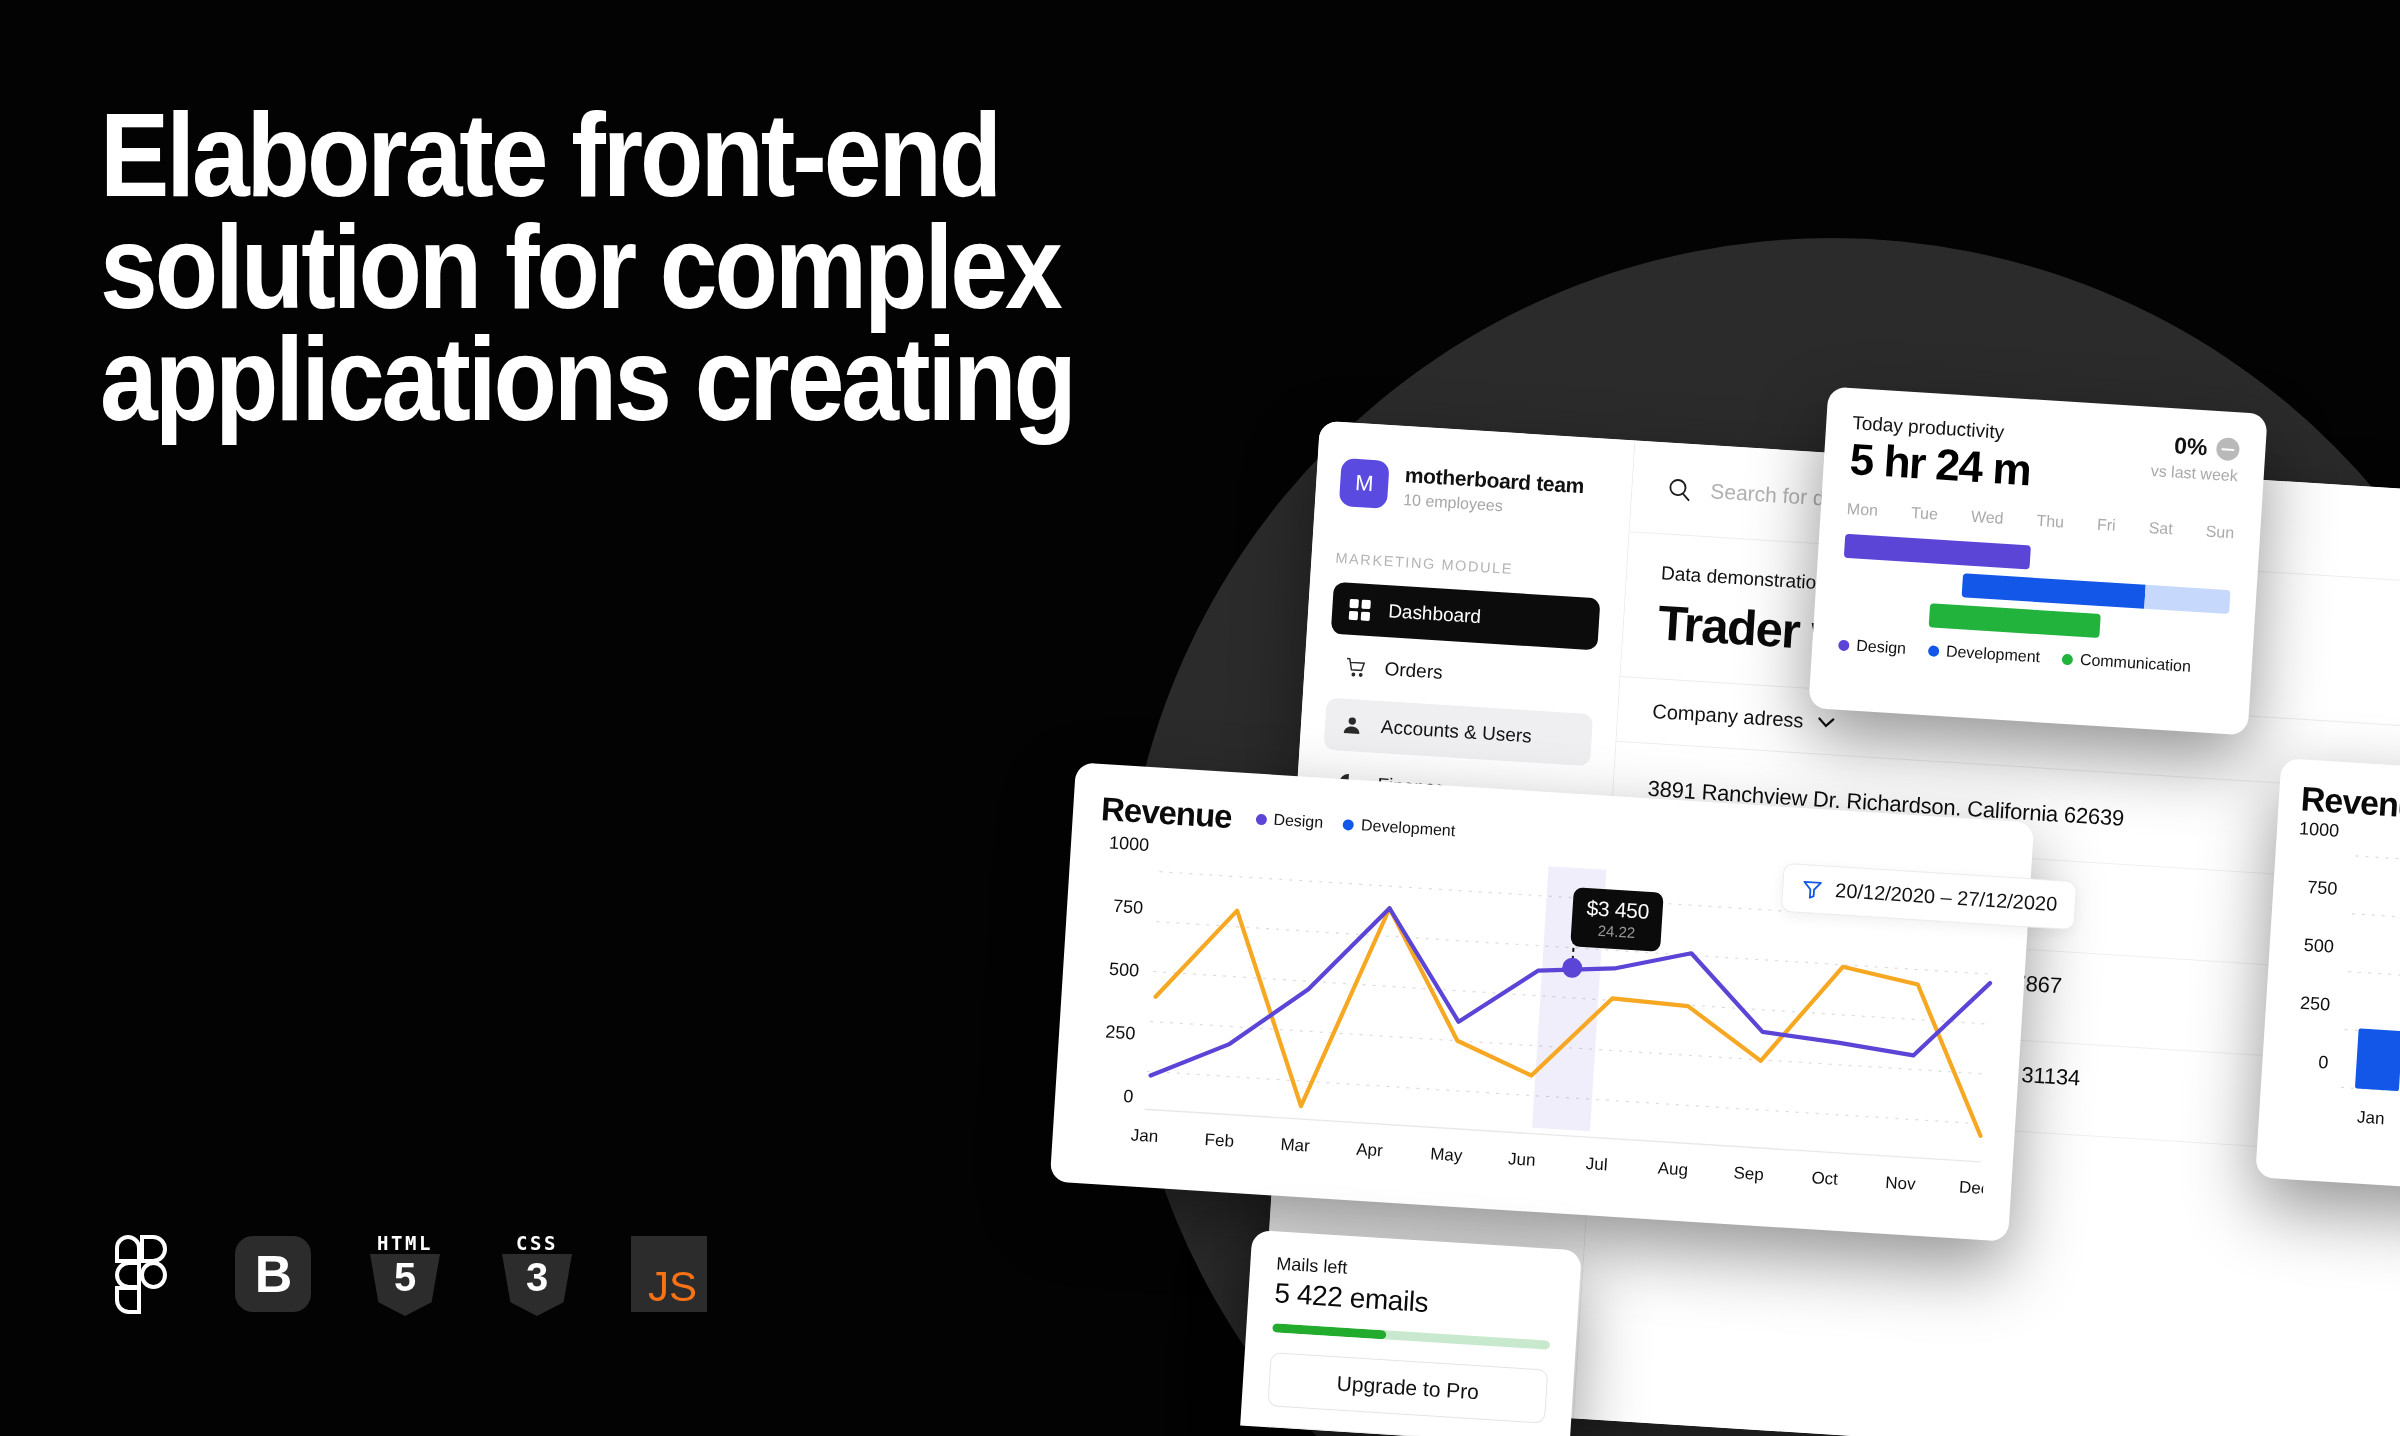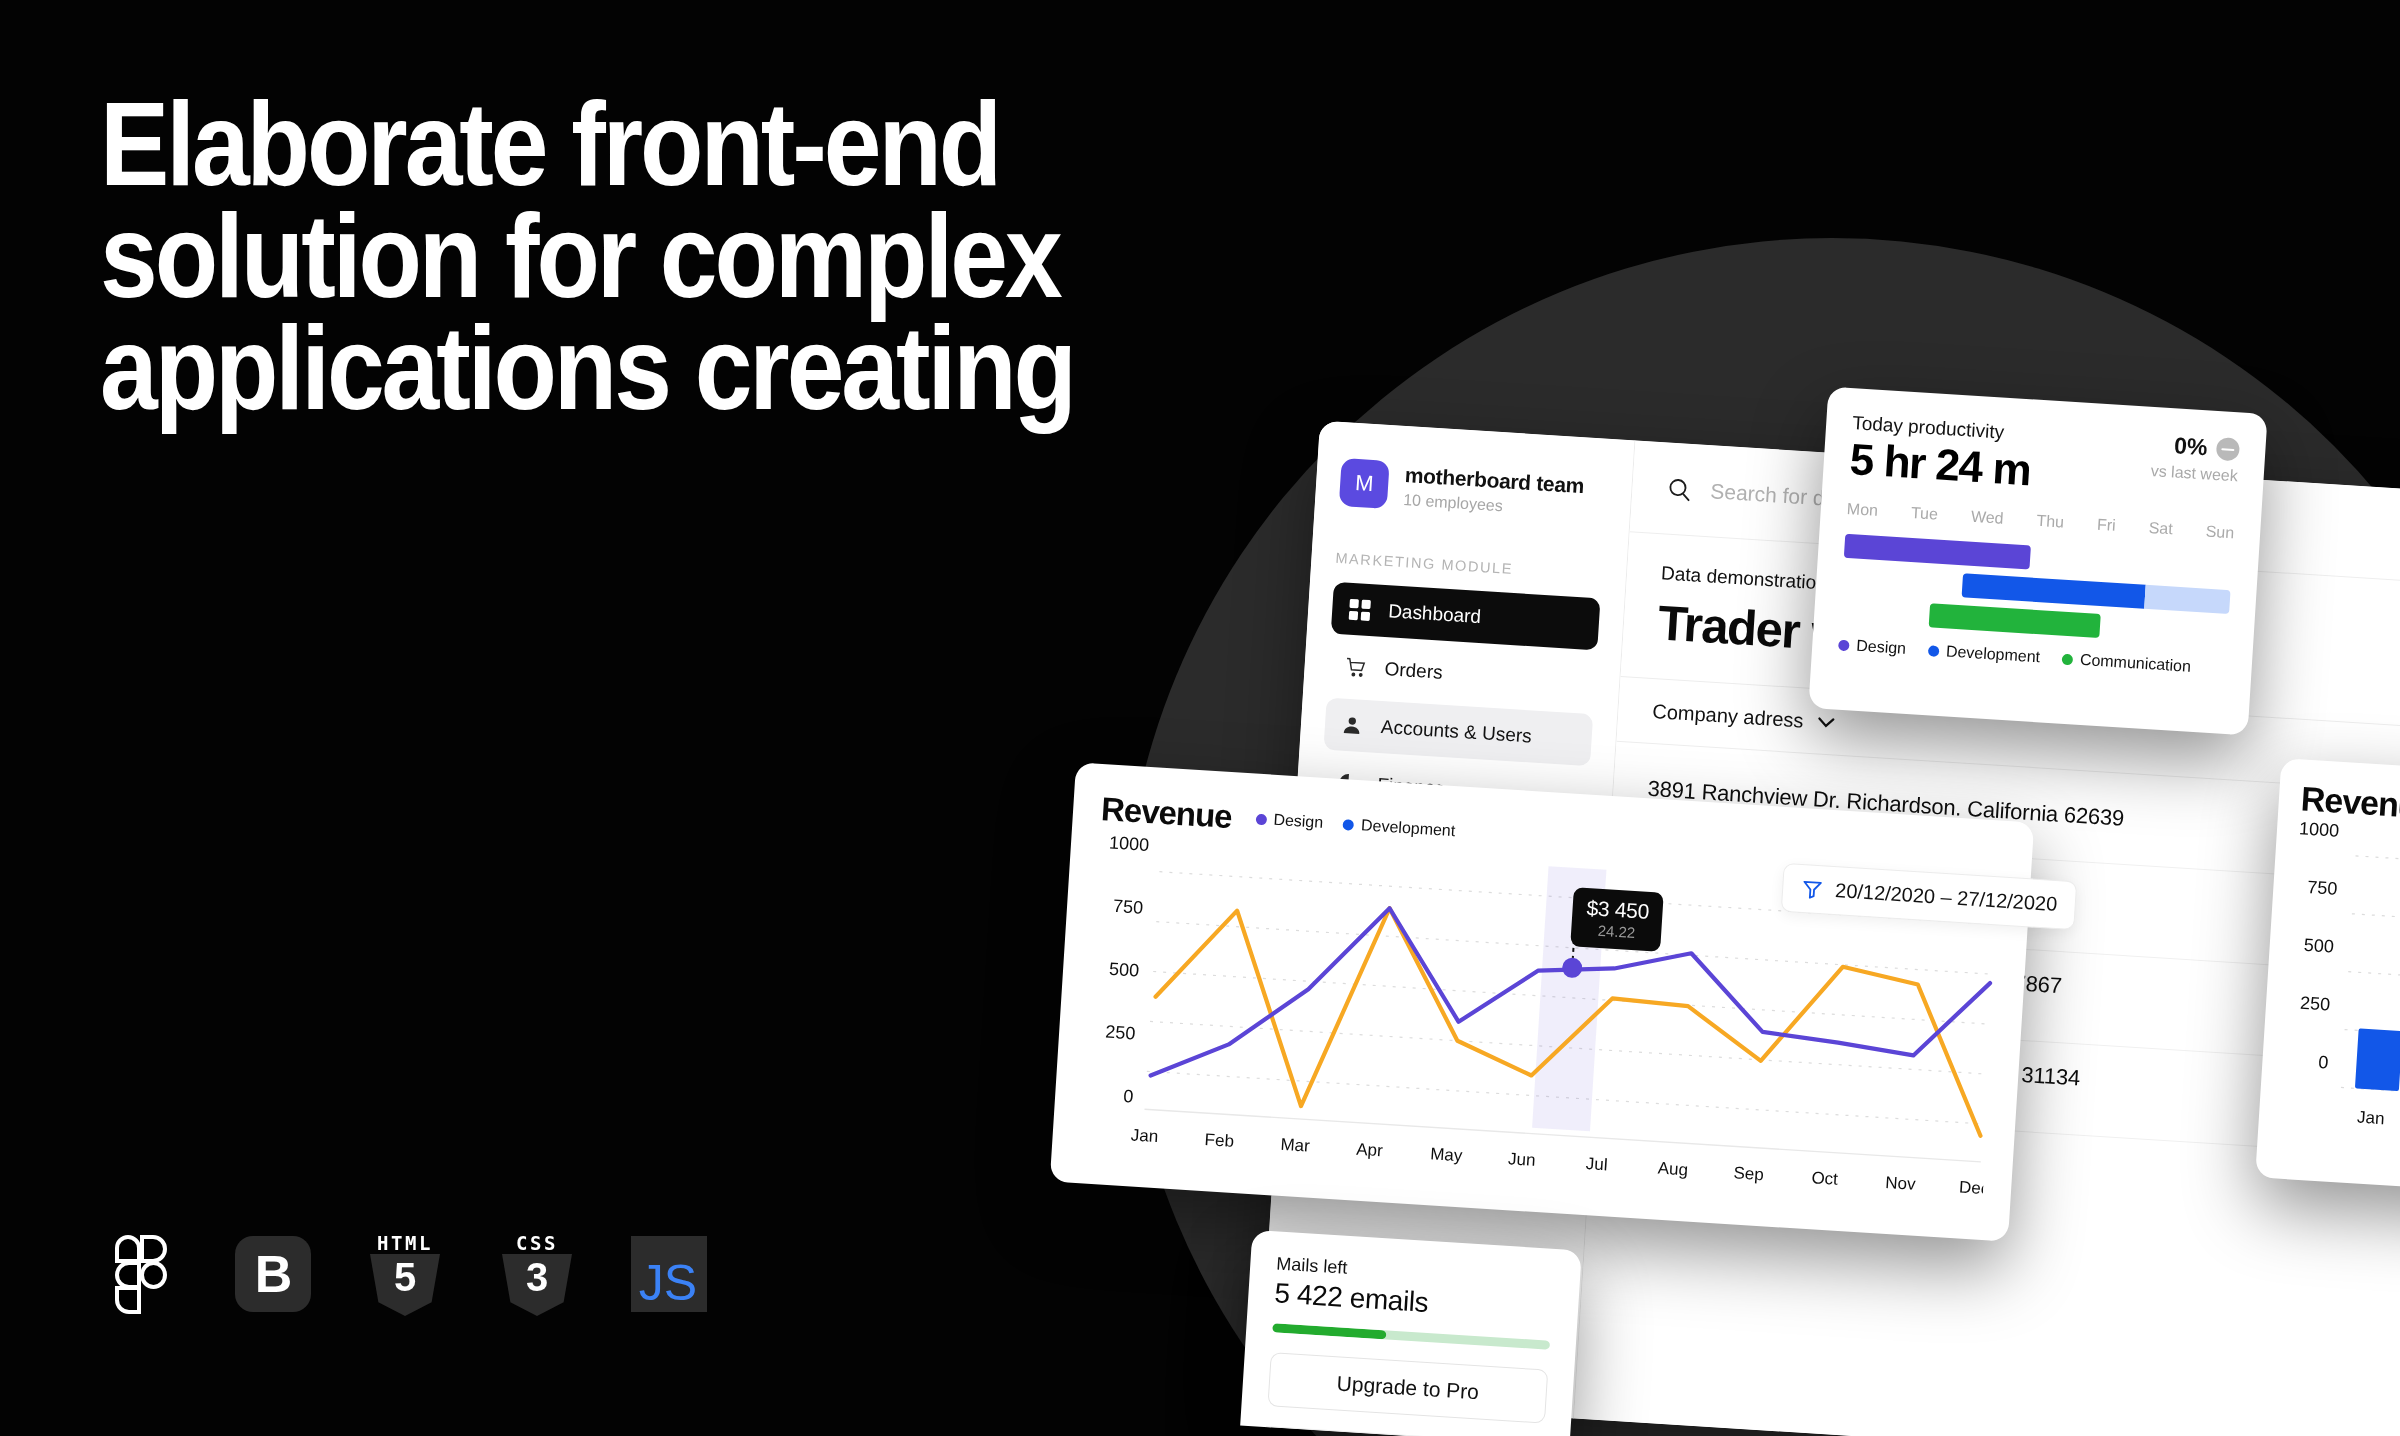--- a/index.html
+++ b/index.html
@@ -8,21 +8,21 @@
 
   #stage { position:relative; width:2400px; height:1436px; background:#030303; overflow:hidden; }
 
   
   .bg-circle{
     position:absolute; left:1122px; top:238px; width:1420px; height:1420px;
     border-radius:50%; background:#2b2b2b; z-index:0;
   }
 
   
-  .hero{ position:absolute; left:100px; top:88px; width:1180px; z-index:5; }
+  .hero{ position:absolute; left:100px; top:99px; width:1180px; z-index:5; }
   .headline{
     font-weight:700; font-size:118px; line-height:0.95; color:#fff;
     letter-spacing:-3.5px; transform:scaleX(0.88); transform-origin:left top;
     white-space:nowrap;
   }
   .headline span{ display:block; }
   .subcopy{
     margin-top:96px; font-size:31px; line-height:1.52; color:#9b9b9b;
     max-width:810px; letter-spacing:-0.2px;
   }
@@ -49,21 +49,21 @@
      font-family:"DejaVu Sans Mono", monospace; }
   .shield .body{
     position:absolute; top:22px; left:0; width:70px; height:62px; background:#2c2c2c;
     clip-path: polygon(0 0, 100% 0, 88% 78%, 50% 100%, 12% 78%);
     display:flex; align-items:flex-start; justify-content:center;
   }
   .shield .num{ color:#fff; font-size:40px; font-weight:700; line-height:1.05; margin-top:2px; }
 
   .jsbox{ width:76px; height:76px; background:#2c2c2c; display:flex; align-items:flex-end;
      justify-content:flex-end; padding:4px 10px 4px 0; }
-  .jsbox span{ color:#3b82f6; font-size:50px; font-weight:400; line-height:1; }
+  .jsbox span{ color:#f97316; font-size:42px; font-weight:400; line-height:1; }
 
   
   .card{
     position:absolute; background:#fff; border-radius:18px;
     box-shadow:0 28px 70px rgba(0,0,0,.42);
     z-index:10; overflow:hidden;
   }
   .tilt{ transform-origin:center center; }
 
   

